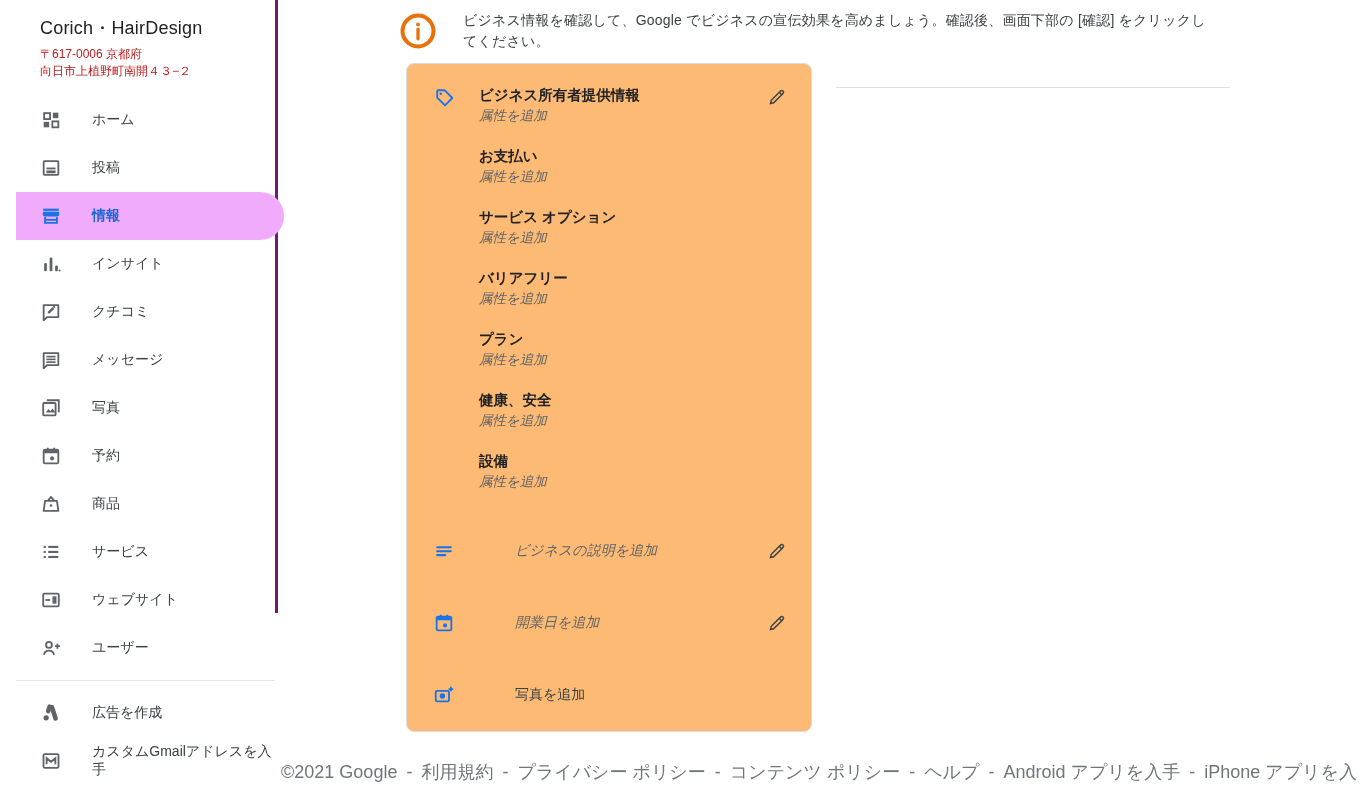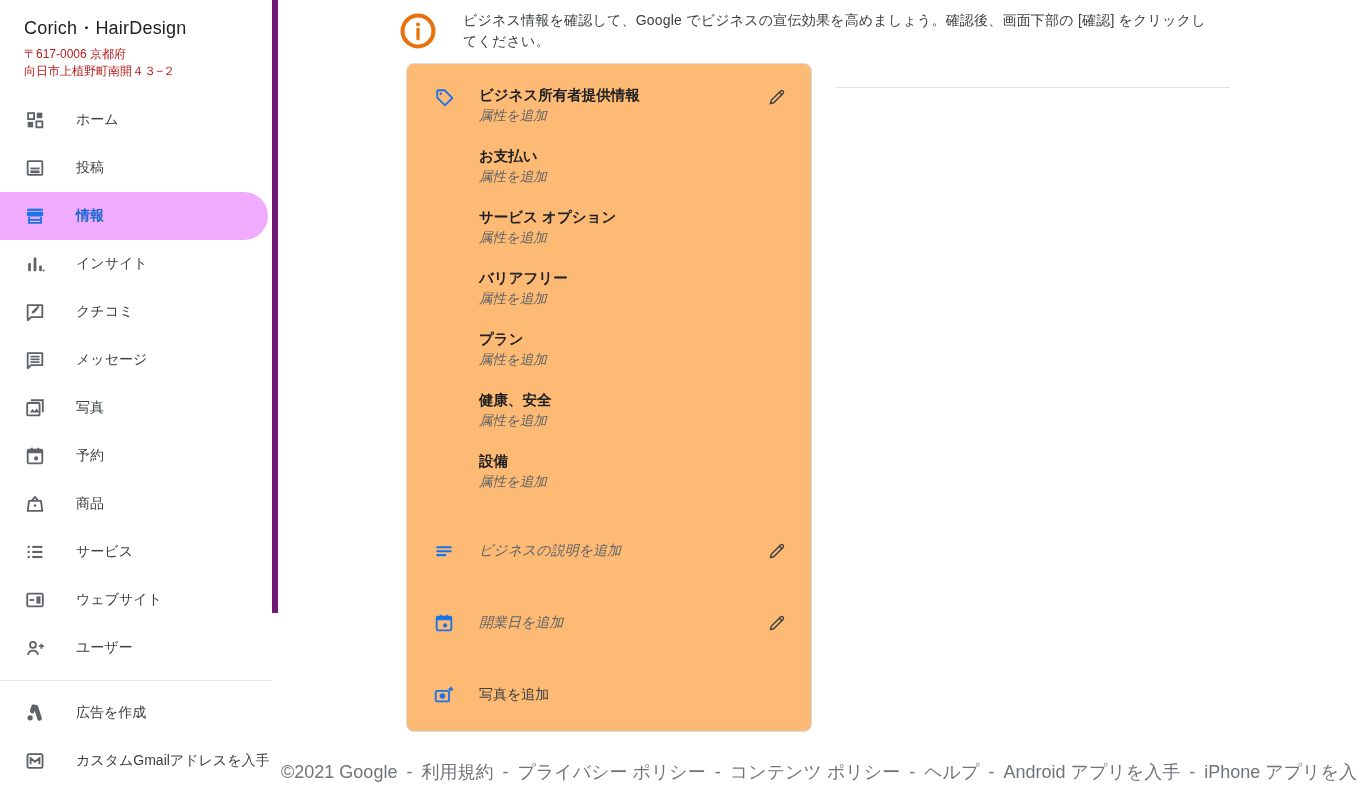--- a/index.html
+++ b/index.html
@@ -1,20 +1,20 @@
 <!DOCTYPE html>
 <html><head>
 <meta charset="utf-8">
 <style>
   * { margin:0; padding:0; box-sizing:border-box; }
   html,body { width:1360px; height:787px; background:#fff; font-family:"Liberation Sans", sans-serif; overflow:hidden; }
   .page { position:relative; width:1360px; height:787px; background:#fff; }
 
   
-  .sidebar { position:absolute; left:0; top:0; width:278px; height:613px; background:#fff; border-right:6px solid #701a75; }
+  .sidebar { position:absolute; left:0; top:0; width:278px; height:613px; background:#fff; border-right:3px solid #701a75;padding-left:16px; }
   .biz-header { padding:16px 24px 8px 24px; }
   .biz-name { font-size:18px; color:#202124; line-height:24px; letter-spacing:.2px; }
   .biz-addr { margin-top:6px; font-size:12px; color:#b91c1c; line-height:17px; }
   .nav { margin-top:8px; }
   .nav-item { display:flex; align-items:center; height:48px; padding-left:24px; font-size:14px; color:#3c4043; cursor:pointer; }
   .nav-item .nicon { width:22px; height:22px; margin-right:30px; color:#5f6368; flex:0 0 22px; }
   .nav-item .nicon svg { width:22px; height:22px; display:block; }
   .nav-item.selected { background:#f0abfc; width:268px; border-radius:0 24px 24px 0; color:#1967d2; font-weight:bold; }
   .nav-item.selected .nicon { color:#1a73e8; }
   .side-divider { height:1px; background:#e4e6e8; margin:8px 0; }
@@ -30,21 +30,21 @@
   .attr-section { position:relative; padding:0 26px; }
   .tag-icon { position:absolute; left:27px; top:1px; width:22px; height:22px; color:#1a73e8; }
   .tag-icon svg { width:22px; height:22px; display:block; }
   .attr-pencil { position:absolute; right:24px; top:1px; width:20px; height:20px; color:#3c4043; cursor:pointer; }
   .attr-pencil svg, .row-pencil svg { width:20px; height:20px; display:block; }
   .attr-groups { margin-left:46px; margin-right:50px; }
   .attr-group { margin-bottom:22px; }
   .attr-title { font-size:14.5px; font-weight:bold; color:#202124; line-height:19px; }
   .attr-action { font-size:13.5px; font-style:italic; color:#5f6368; line-height:19px; margin-top:1px; cursor:pointer; }
 
-  .card-row { display:flex; align-items:center; padding:0 24px 0 26px; margin-top:48px; min-height:24px; }
+  .card-row { display:flex; align-items:center; padding:0 24px 0 26px; margin-top:48px; min-height:24px;gap:36px; }
   .row-icon { width:22px; height:22px; color:#1a73e8; flex:0 0 22px; }
   .row-icon svg { width:22px; height:22px; display:block; }
   .row-label { flex:1; margin-left:24px; font-size:14px; color:#3c4043; cursor:pointer; }
   .row-label.it { font-style:italic; color:#5f6368; }
   .row-pencil { width:20px; height:20px; color:#3c4043; cursor:pointer; flex:0 0 20px; }
 
   .right-line { position:absolute; left:558px; top:87px; width:394px; height:1px; background:#e0e0e0; }
 
   .footer { position:absolute; left:0; width:1082px; top:760px; text-align:center; font-size:18px; color:#70757a; }
   .footer a { color:#70757a; text-decoration:none; cursor:pointer; }

